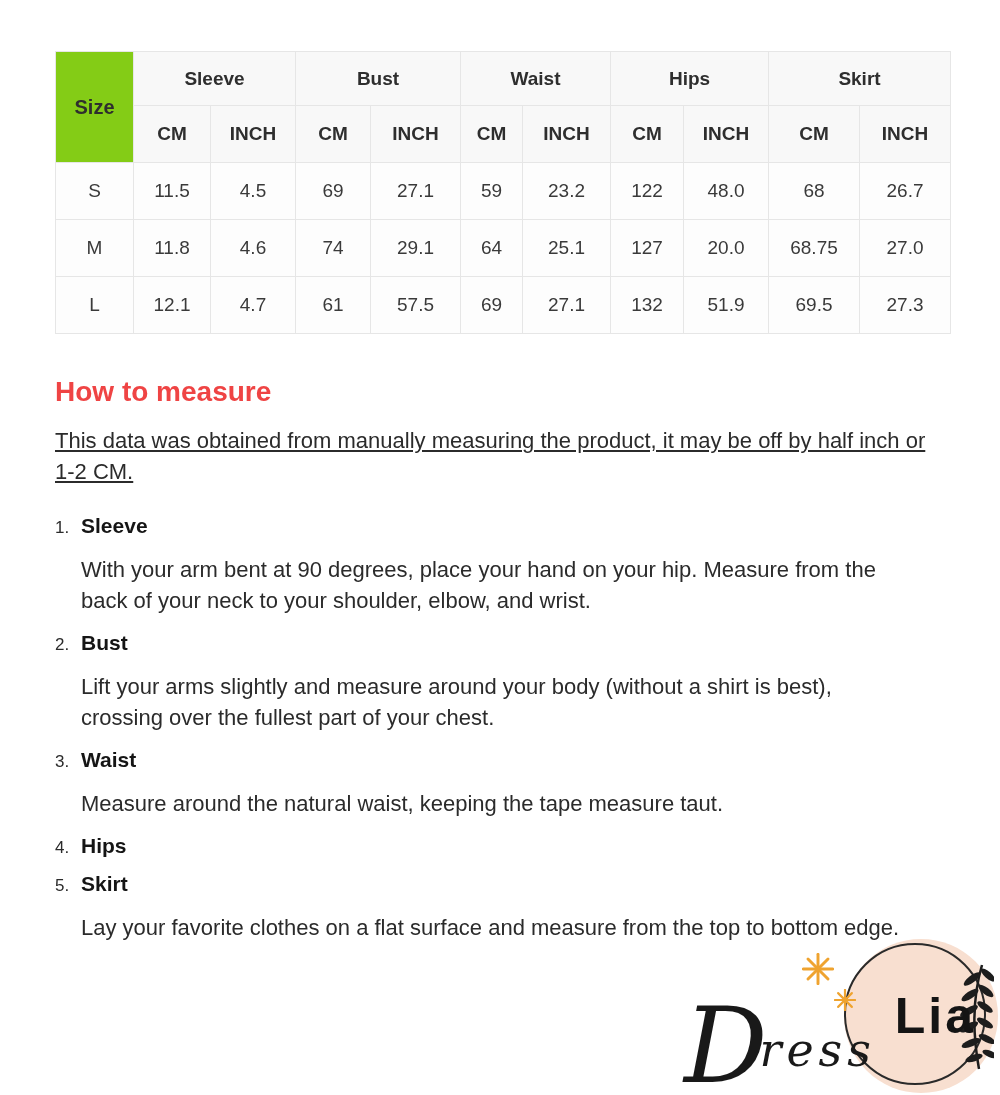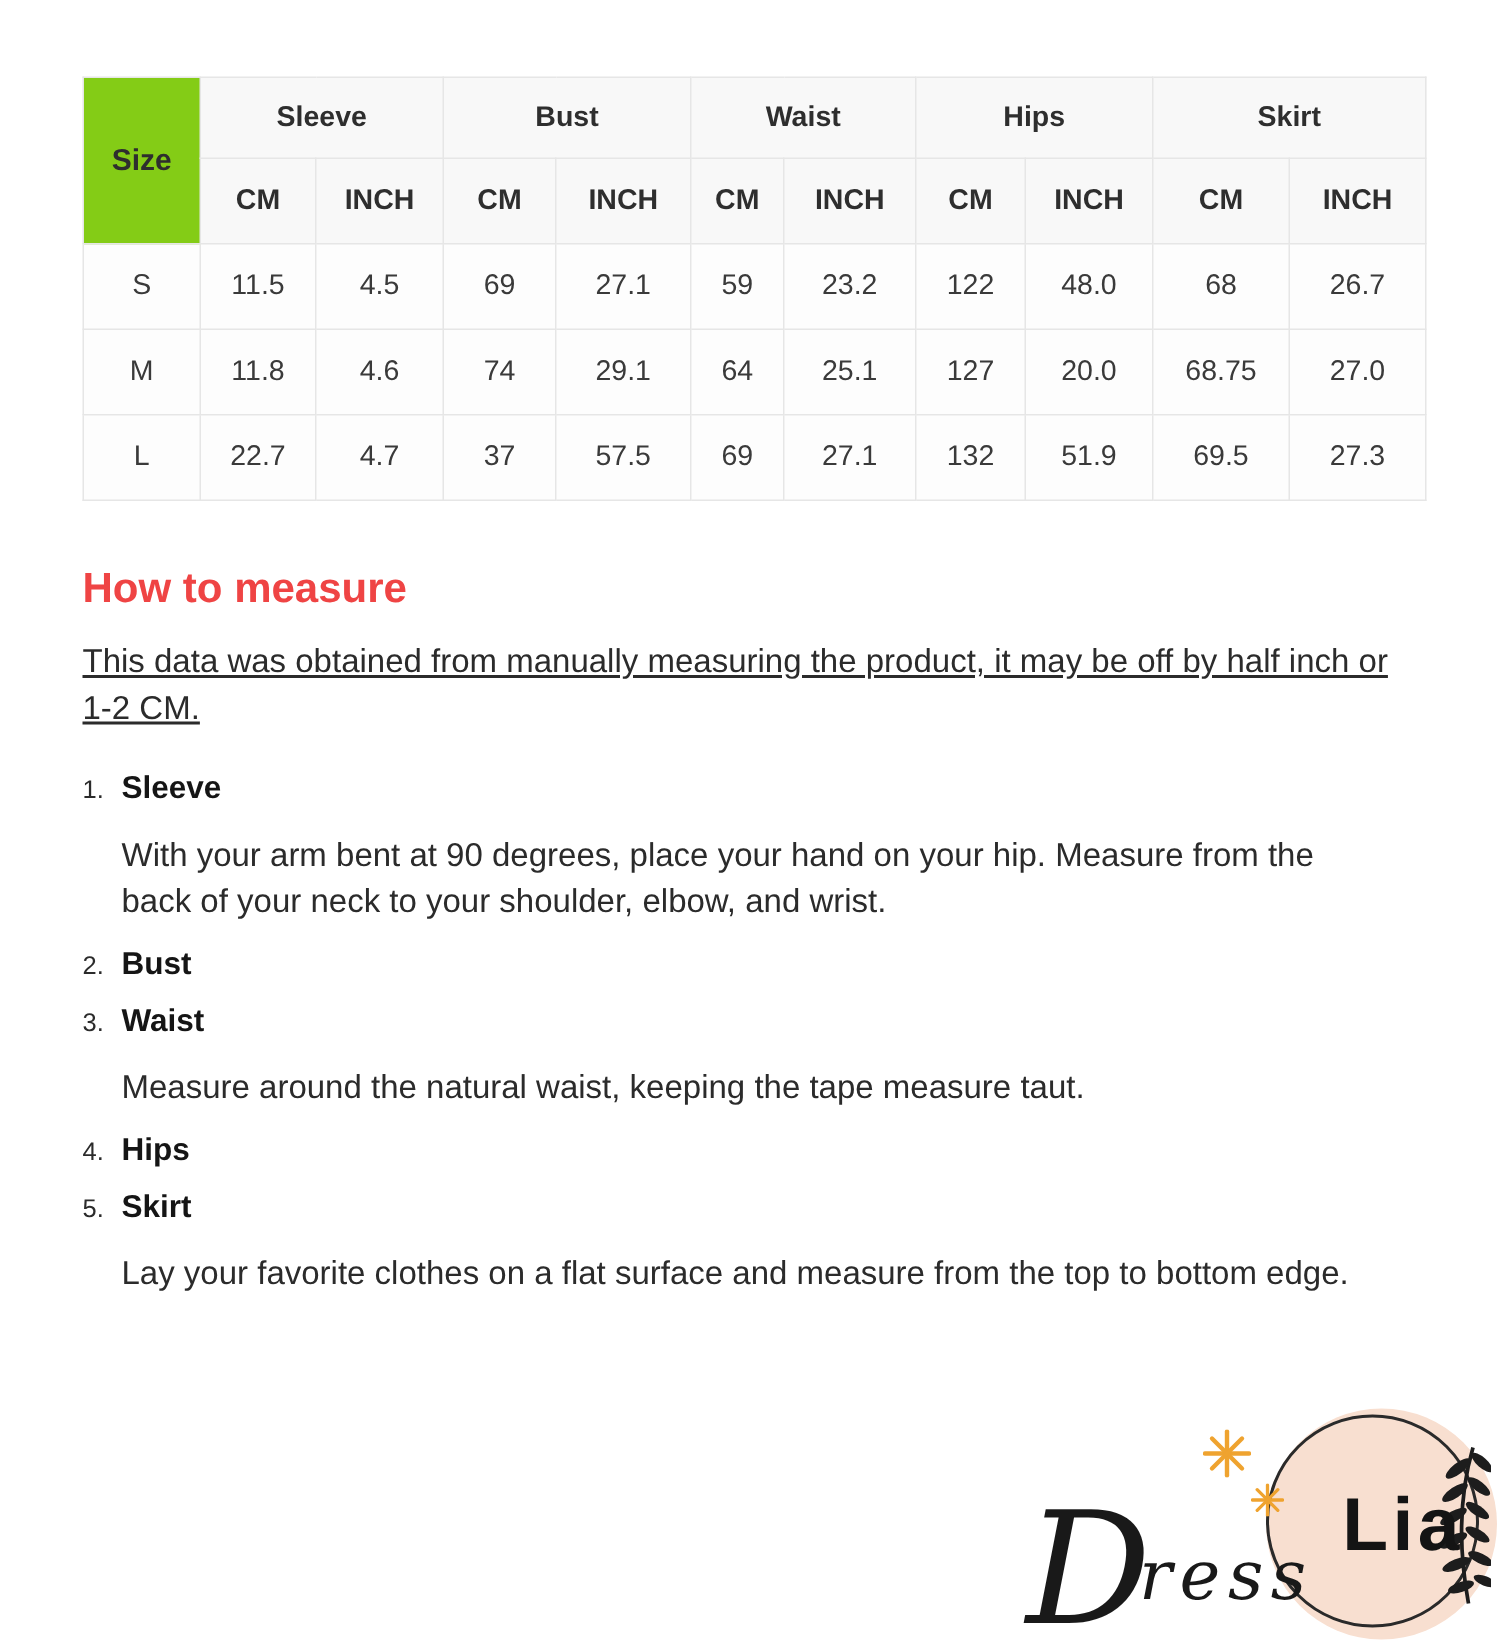--- a/index.html
+++ b/index.html
@@ -106,23 +106,23 @@
         <td>29.1</td>
         <td>64</td>
         <td>25.1</td>
         <td>127</td>
         <td>20.0</td>
         <td>68.75</td>
         <td>27.0</td>
       </tr>
       <tr>
         <td>L</td>
-        <td>22.7</td>
+        <td>12.1</td>
         <td>4.7</td>
-        <td>37</td>
+        <td>61</td>
         <td>57.5</td>
         <td>69</td>
         <td>27.1</td>
         <td>132</td>
         <td>51.9</td>
         <td>69.5</td>
         <td>27.3</td>
       </tr>
     </tbody>
   </table>
@@ -137,20 +137,21 @@
         <span class="step-label">Sleeve</span>
       </div>
       <p class="step-desc">With your arm bent at 90 degrees, place your hand on your hip. Measure from the back of your neck to your shoulder, elbow, and wrist.</p>
     </div>
 
     <div class="step">
       <div class="step-head">
         <span class="step-num">2.</span>
         <span class="step-label">Bust</span>
       </div>
+      <p class="step-desc">Lift your arms slightly and measure around your body (without a shirt is best), crossing over the fullest part of your chest.</p>
     </div>
 
     <div class="step">
       <div class="step-head">
         <span class="step-num">3.</span>
         <span class="step-label">Waist</span>
       </div>
       <p class="step-desc">Measure around the natural waist, keeping the tape measure taut.</p>
     </div>
 

